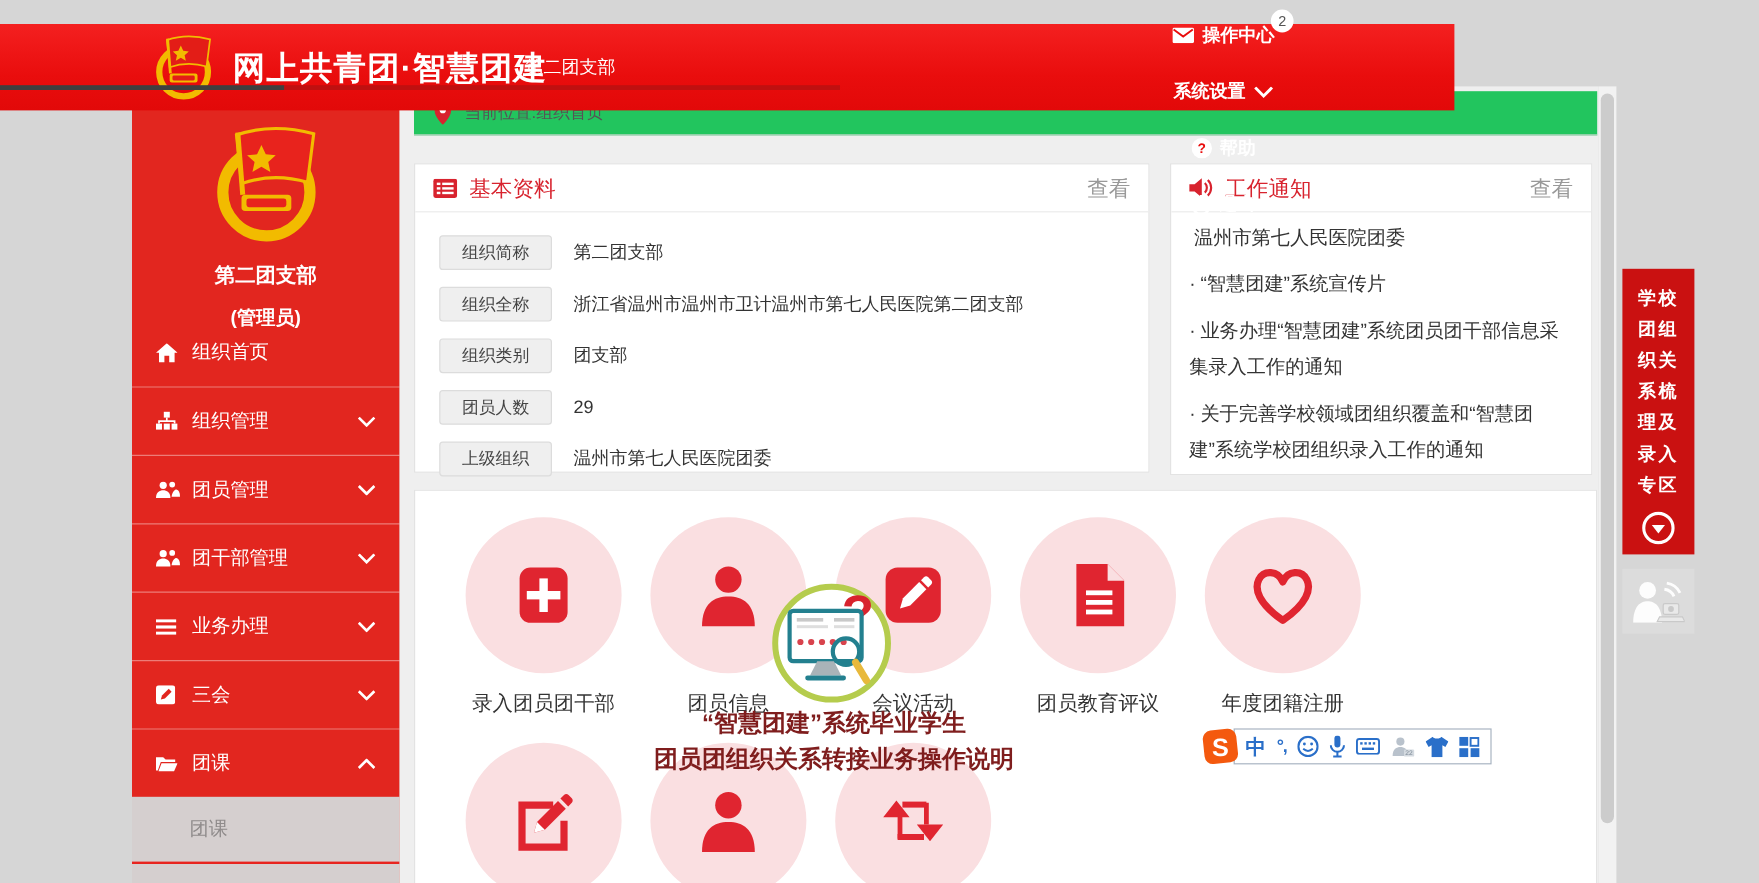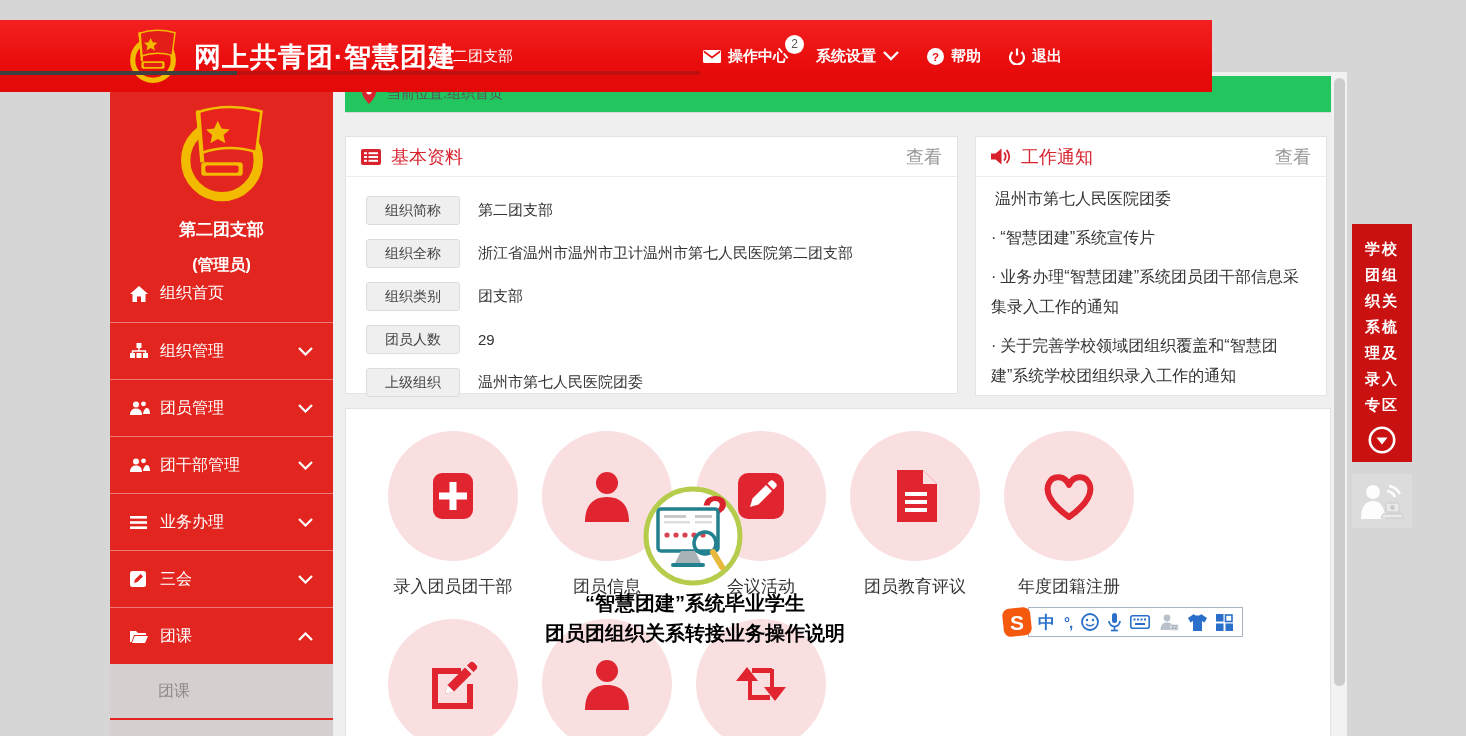--- a/index.html
+++ b/index.html
@@ -9,21 +9,21 @@
     font-family:"Liberation Sans","DejaVu Sans",sans-serif; color:#333;
   }
   svg { display:block; }
 
   
   .header { position:absolute; left:0; top:0; width:1212px; height:72px;
     background:linear-gradient(180deg,#f42020 0%,#e90d0d 60%,#e20909 100%); z-index:10;margin-top:20px; }
   .header-logo { position:absolute; left:124px; top:5px; width:58px; height:62px; }
   .header-title { position:absolute; left:194px; top:19px; font-size:27px; font-weight:bold; color:#fff; letter-spacing:1px; }
   .personal-center { position:absolute; left:438px; top:27px; font-size:15px; color:#fff; cursor:pointer; }
-  .header-nav { position:absolute; right:150px; top:0; height:72px; display:flex; align-items:center; gap:28px; }
+  .header-nav { position:absolute; right:150px; top:0; height:72px; display:flex; align-items:center; gap:28px;flex-direction:column; }
   .nav-item { display:flex; align-items:center; gap:7px; color:#fff; font-size:15px; position:relative; cursor:pointer; font-weight:bold; }
   .nav-badge { position:absolute; top:-12px; right:-16px; width:19px; height:19px; background:#fff; color:#555;
     border-radius:50%; font-size:12px; font-weight:normal; display:flex; align-items:center; justify-content:center; }
   .header-strip-dark { position:absolute; left:0; top:71px; width:237px; height:4px; background:#3f3f3f; z-index:11; }
   .header-strip-red  { position:absolute; left:237px; top:71px; width:463px; height:4px; background:#bf1010; z-index:11; }
 
   
   .sidebar { position:absolute; left:110px; top:72px; width:223px; height:664px; background:#e2261f; }
   .sidebar-emblem { margin:26px auto 0; width:104px; height:110px; }
   .org-name { text-align:center; color:#fff; font-size:17px; font-weight:bold; margin-top:10px; }
@@ -61,21 +61,21 @@
 
   .grid-row { position:absolute; left:30px; display:flex; }
   .grid-row1 { top:22px;align-items:flex-end; }
   .grid-row2 { top:210px; }
   .grid-cell { width:154px; display:flex; flex-direction:column; align-items:center; cursor:pointer; }
   .circle { width:130px; height:130px; border-radius:50%; background:#fadfe1; display:flex; align-items:center; justify-content:center; }
   .cell-label { margin-top:14px; font-size:17px; color:#333; white-space:nowrap; }
 
   .overlay-illustration { position:absolute; left:310px; top:413px; width:100px; height:102px; z-index:5; cursor:pointer; }
   .overlay-text { position:absolute; left:212px; top:516px; width:300px; text-align:center; z-index:5;
-    color:#000000; font-weight:bold; font-size:20px; line-height:30px; white-space:nowrap; cursor:pointer; }
+    color:#7f1d1d; font-weight:bold; font-size:20px; line-height:30px; white-space:nowrap; cursor:pointer; }
 
   .ime-bar { position:absolute; left:668px; top:534px; display:flex; align-items:center; z-index:6; }
   .ime-box { display:flex; align-items:center; gap:9px; background:#fff; border:1px solid #a9b4c2;
     padding:4px 9px; height:30px; margin-left:-5px; }
   .ime-icon { display:flex; align-items:center; cursor:pointer; }
   .ime-zh { color:#2a6fc9; font-size:17px; font-weight:bold; }
   .ime-punct { color:#2a6fc9; font-size:15px; font-weight:bold; letter-spacing:-1px; }
 
   
   .scrollbar-track { position:absolute; left:1332px; top:72px; width:15px; height:664px; background:#f2f2f2; }

